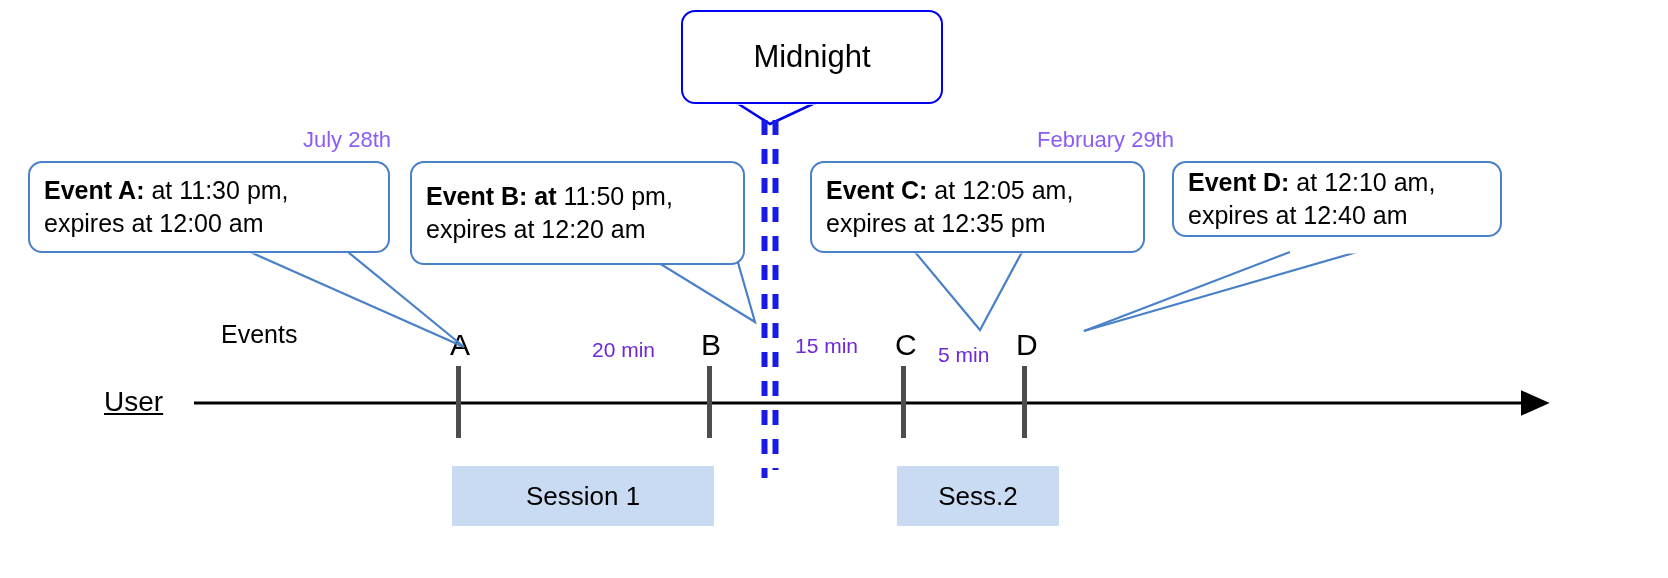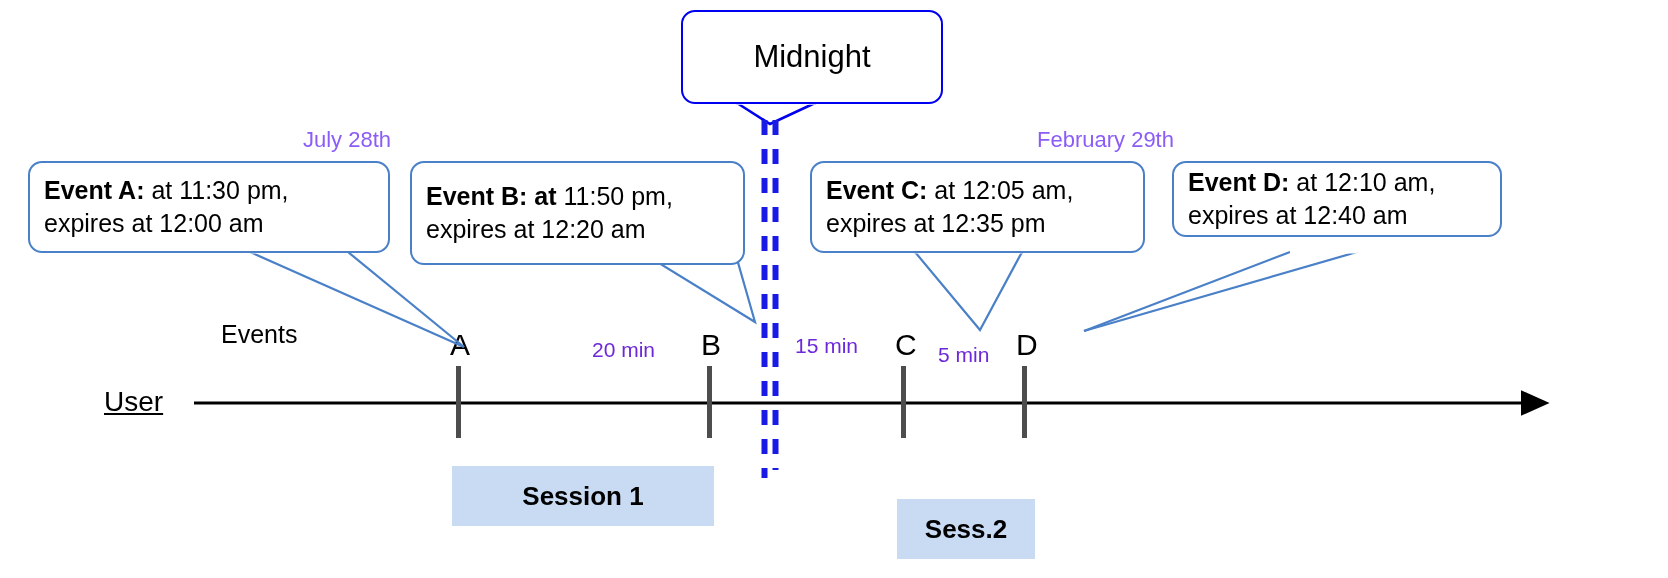--- a/index.html
+++ b/index.html
@@ -103,21 +103,20 @@
     background: #c9daf3;
     display: flex;
     align-items: center;
     justify-content: center;
     z-index: 2;
   }
   .session .txt {
     font-size: 26px;
     color: #000000;
     white-space: nowrap;
-    font-weight: bold;
   }
 
   svg.overlay {
     position: absolute;
     left: 0; top: 0;
     width: 1668px;
     height: 578px;
     pointer-events: none;
   }
   svg.under { z-index: 1; }
@@ -125,21 +124,21 @@
   svg.dash  { z-index: 8; }
 </style>
 </head>
 <body>
 
 <div id="canvas">
 
   <div class="session" style="left:452px; top:466px; width:262px; height:60px;">
     <span class="txt">Session 1</span>
   </div>
-  <div class="session" style="left:897px; top:466px; width:138px; height:60px;margin-top:33px;">
+  <div class="session" style="left:897px; top:466px; width:162px; height:60px;">
     <span class="txt">Sess.2</span>
   </div>
 
   <svg class="overlay under" viewBox="0 0 1668 578">
     <defs>
       <marker id="arrowEnd" markerWidth="12" markerHeight="12" refX="1" refY="4" orient="auto" markerUnits="strokeWidth">
         <path d="M0,0 L9,4 L0,8 z" fill="#000000"></path>
       </marker>
     </defs>
     <line x1="194" y1="403" x2="1524" y2="403" stroke="#000000" stroke-width="3.2" marker-end="url(#arrowEnd)"></line>

